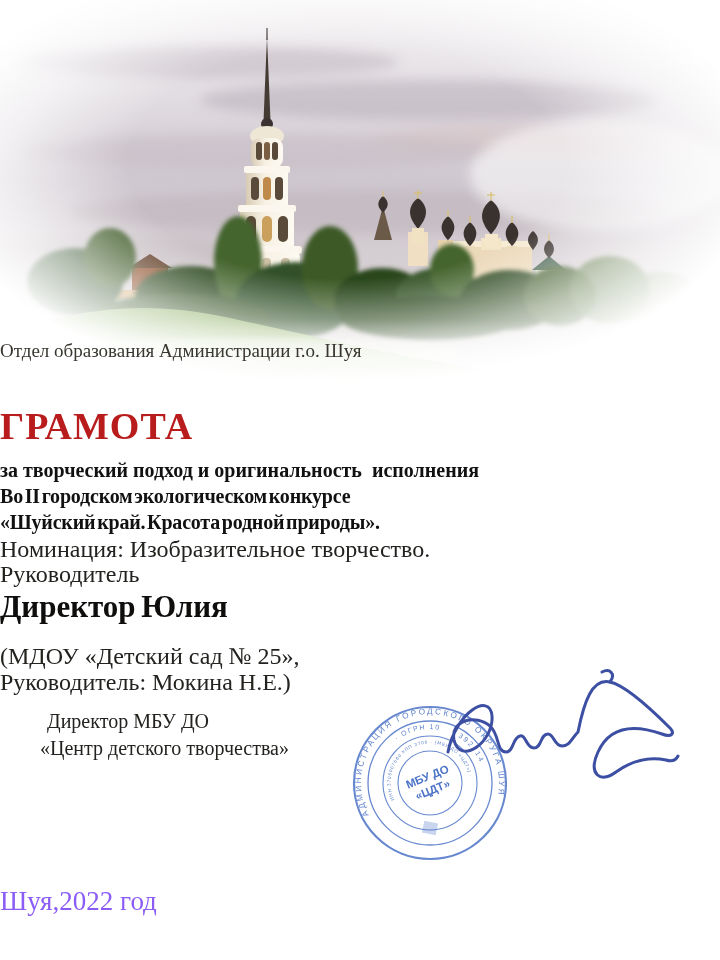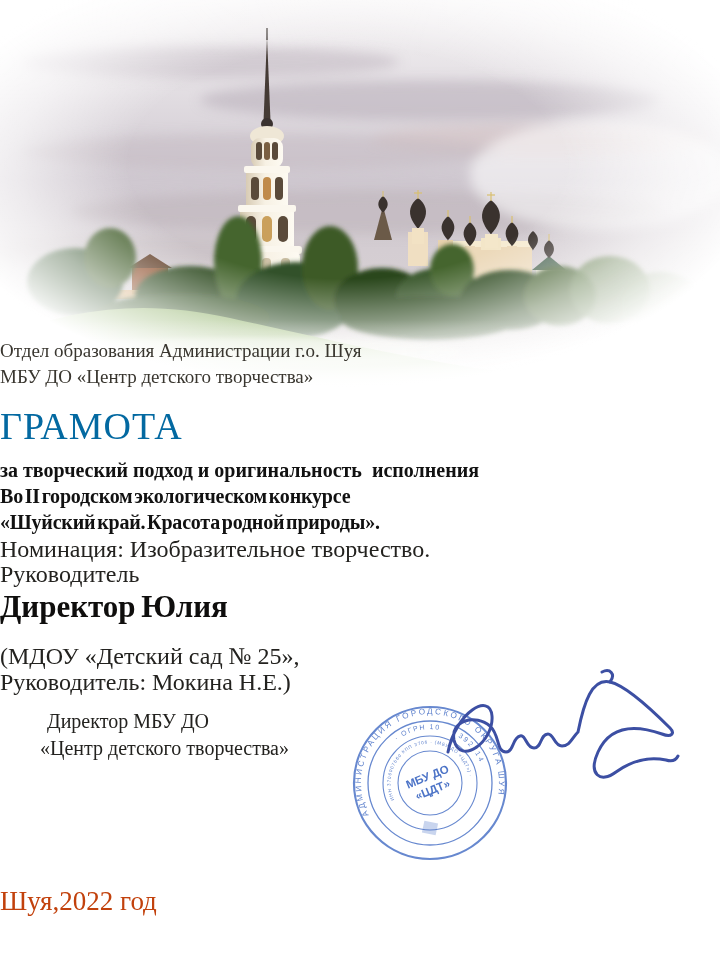--- a/index.html
+++ b/index.html
@@ -13,29 +13,29 @@
   .scene{position:absolute;left:0;top:0;width:720px;height:400px;z-index:0;}
   .vignette{
     position:absolute;left:0;top:0;width:720px;height:410px;z-index:2;pointer-events:none;
     background:
       linear-gradient(to top,#fff 3%,rgba(255,255,255,0) 22%),
       radial-gradient(ellipse 60% 56% at 48% 40%,rgba(255,255,255,0) 50%,rgba(255,255,255,.62) 76%,#fff 97%);
   }
   
   .cline{position:absolute;left:0;width:680px;text-align:left;z-index:3;}
   .org{font-size:19px;color:#39362f;}
-  .title{font-size:38px;font-weight:400;letter-spacing:1px;color:#0369a1;}
+  .title{font-size:38px;font-weight:700;letter-spacing:1px;color:#b91c1c;}
   .b20{font-size:20px;font-weight:700;color:#111;white-space:pre-wrap;}
   .cond{word-spacing:-3px;letter-spacing:-0.2px;}
   .r20{font-size:24px;color:#23221f;}
   .name{font-size:31px;font-weight:700;color:#0f0e0d;word-spacing:-2px;}
   .sig-block{position:absolute;left:40px;top:708px;width:340px;z-index:3;
              font-size:20px;color:#23221f;line-height:27px;}
   .sig-block .ind{padding-left:7px;}
-  .footer{font-size:27px;color:#c2410c;}
+  .footer{font-size:27px;color:#8b5cf6;}
   .stamp{position:absolute;left:350px;top:703px;z-index:3;}
   .stamp text{font-family:"Liberation Sans","DejaVu Sans",sans-serif;}
   .signature{position:absolute;left:432px;top:668px;z-index:4;}
 </style>
 </head>
 <body>
 
 <div class="page">
 
   <svg class="scene" width="720" height="400" viewBox="0 0 720 400">
@@ -168,21 +168,20 @@
       <ellipse cx="180" cy="318" rx="90" ry="24" fill="#355327"></ellipse>
     </g>
 
     <path d="M0,400 L0,336 C80,306 150,300 230,318 C330,340 420,362 520,374 C590,382 660,384 720,378 L720,400 Z" fill="url(#hill)"></path>
     <ellipse cx="250" cy="352" rx="210" ry="14" fill="#eef3e2" opacity="0.5" filter="url(#soft)"></ellipse>
   </svg>
 
   <div class="vignette"></div>
 
   <div class="cline org" style="top:340px">Отдел образования Администрации г.о. Шуя</div>
-  <div class="cline org" style="top:366px">МБУ ДО «Центр детского творчества»</div>
 
   <div class="cline title" style="top:404px">ГРАМОТА</div>
 
   <div class="cline b20" style="top:459px">за творческий подход и оригинальность  исполнения</div>
   <div class="cline b20 cond" style="top:485px">Во II городском экологическом конкурсе</div>
   <div class="cline b20 cond" style="top:511px">«Шуйский край. Красота родной природы».</div>
   <div class="cline r20" style="top:536px">Номинация: Изобразительное творчество.</div>
   <div class="cline r20" style="top:561px">Руководитель</div>
 
   <div class="cline name" style="top:589px">Директор Юлия</div>

